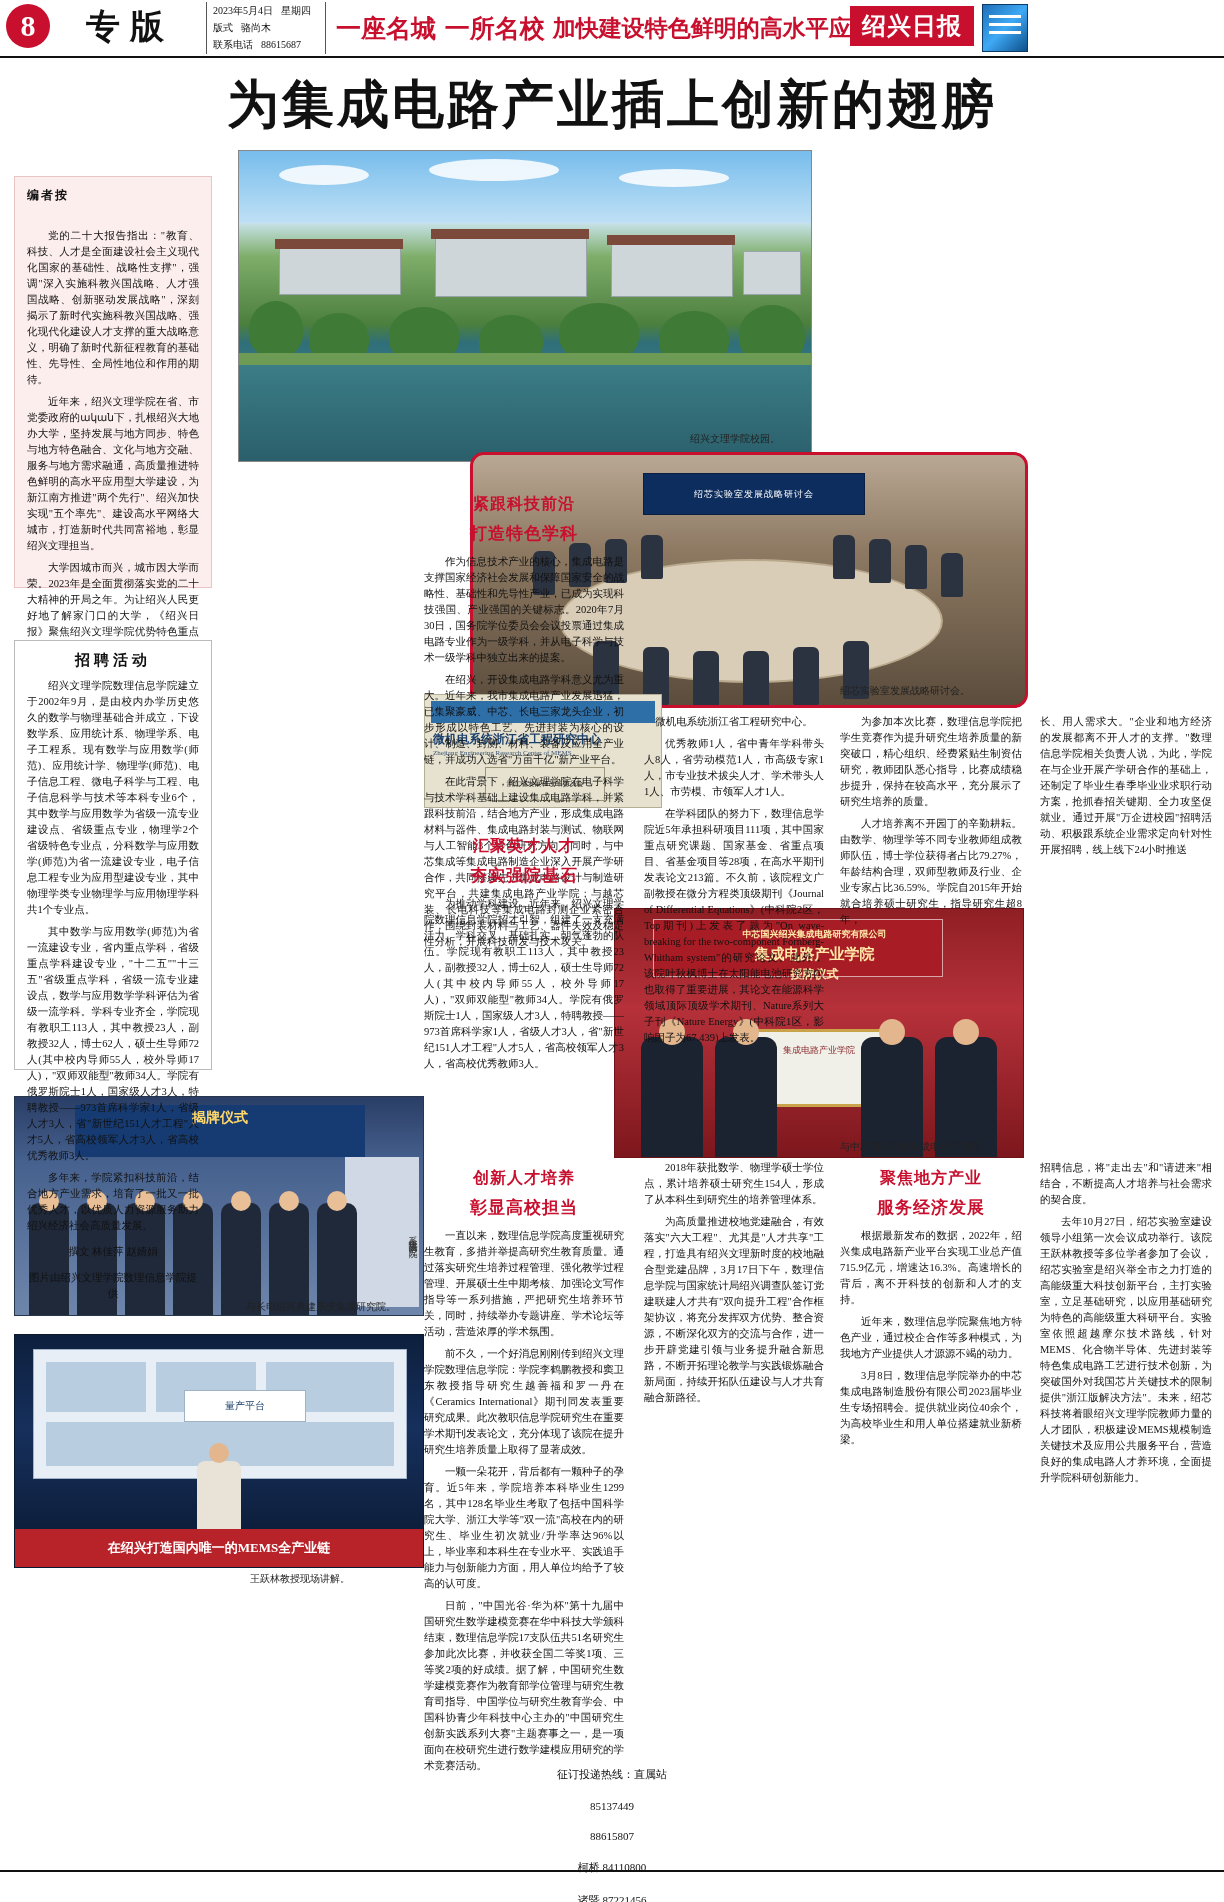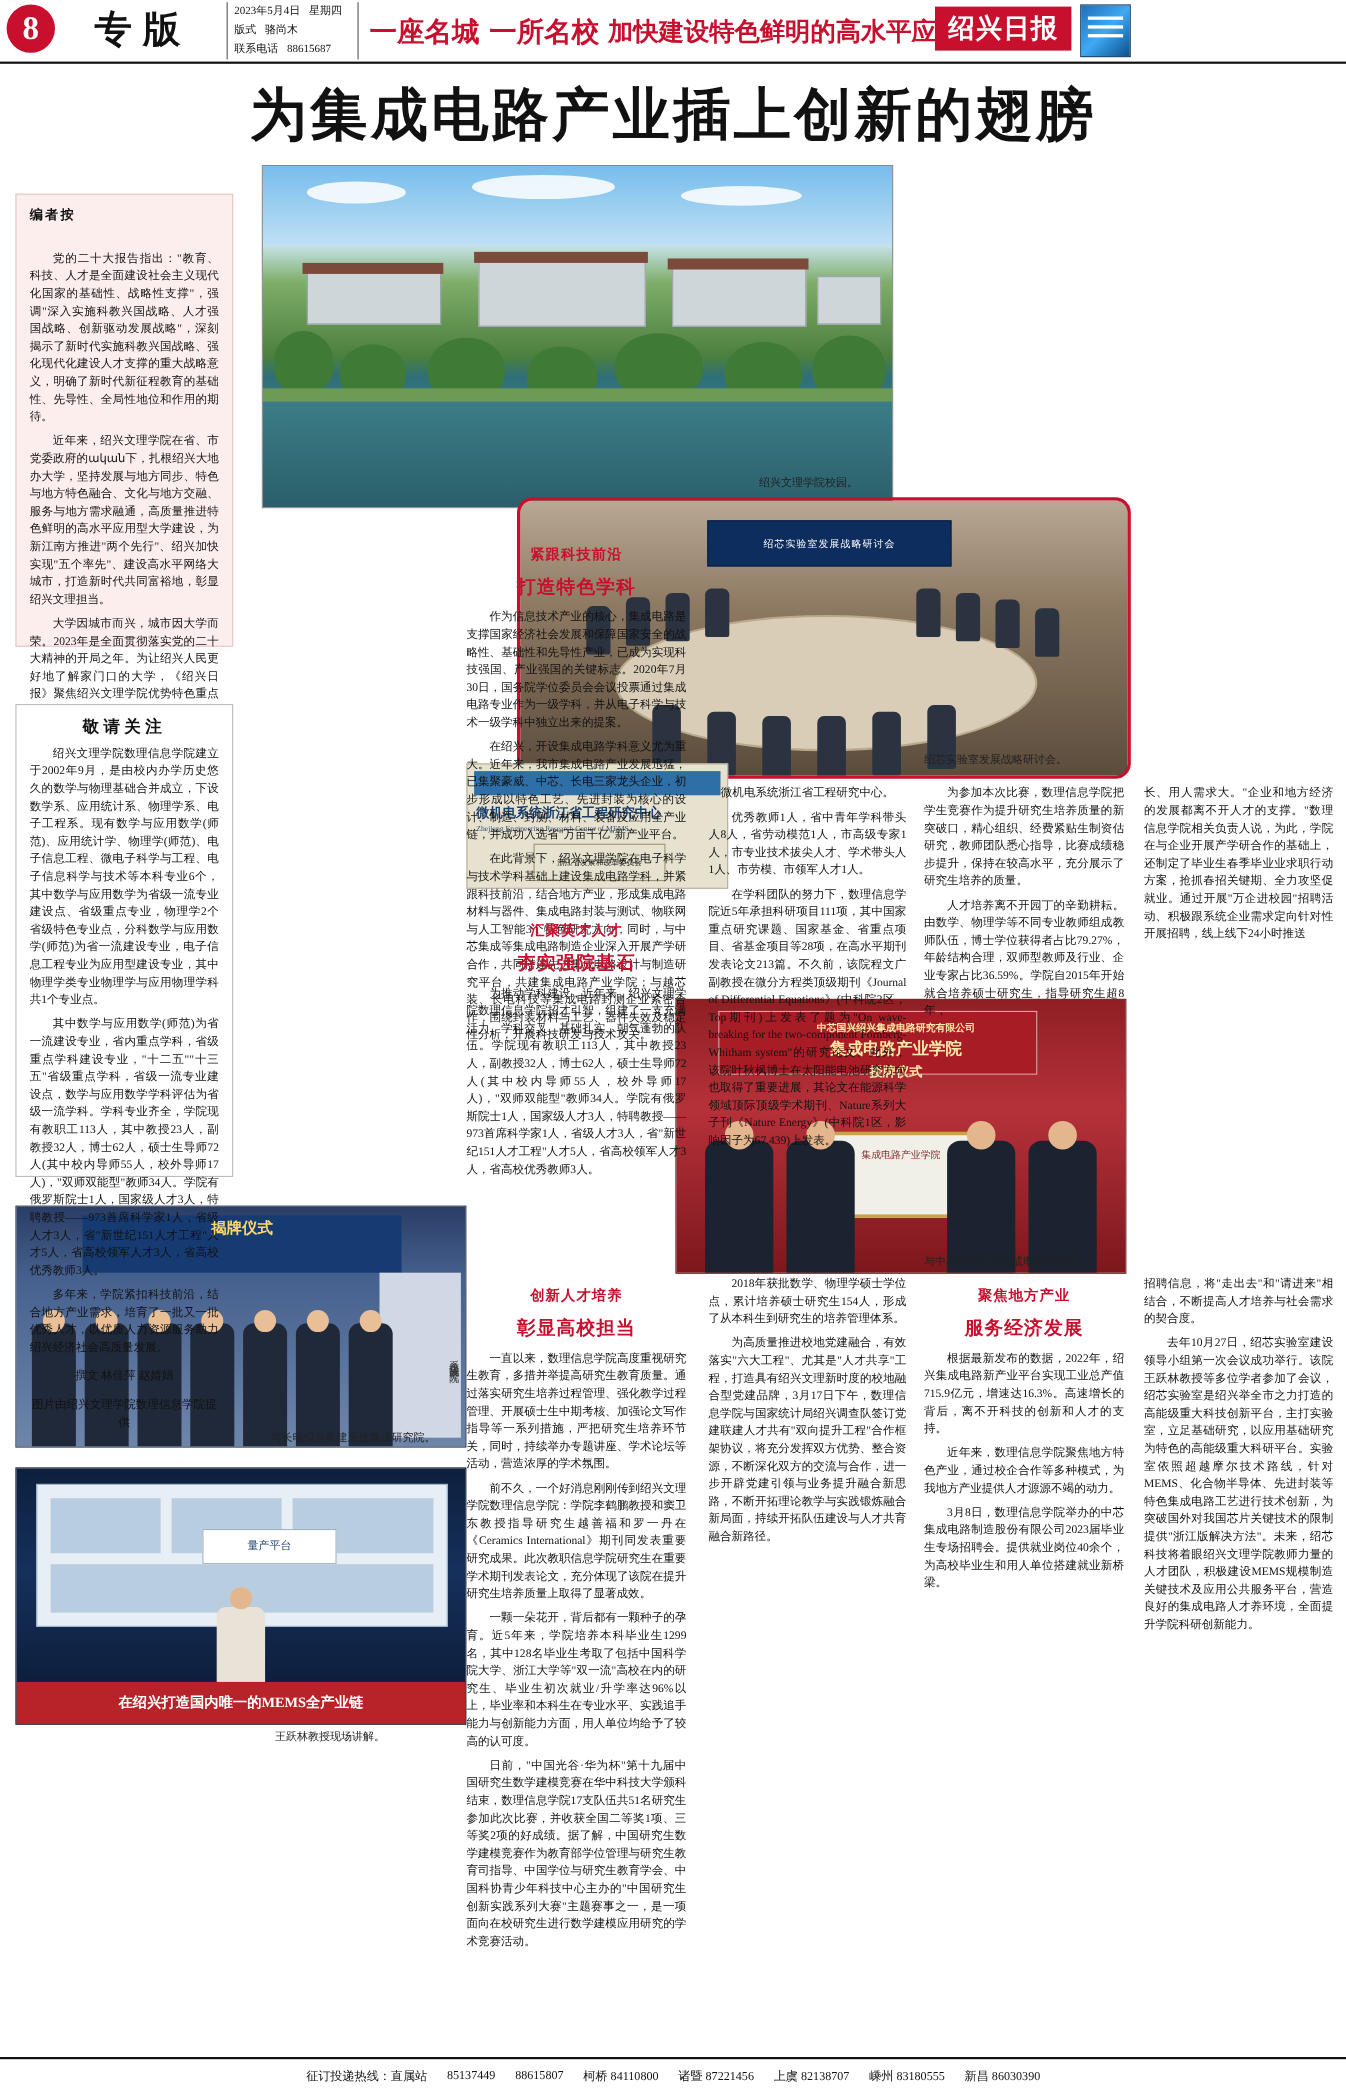--- a/index.html
+++ b/index.html
@@ -128,35 +128,35 @@
     position:absolute;left:14px;top:640px;width:198px;height:430px;
     border:1px solid #bbb;padding:10px 12px;box-sizing:border-box;background:#fff;
   }
   #college-card .cc-title{text-align:center;font-size:15px;font-weight:bold;letter-spacing:4px;margin-bottom:8px;}
   #college-card p{font-size:10.5px;line-height:16px;margin:0 0 6px 0;text-align:justify;text-indent:2em;}
   #college-card .byline{font-size:10.5px;line-height:16px;text-align:center;margin-top:10px;}
 
   
   .col{position:absolute;font-size:10.5px;line-height:16px;text-align:justify;}
   .col p{margin:0 0 6px 0;text-indent:2em;}
-  .sub{font-size:13px;font-weight:bold;color:#c8102e;line-height:24px;text-indent:0 !important;margin:6px 0 6px 0;text-align:center;letter-spacing:1px;}
+  .sub{font-size:16px;font-weight:bold;color:#c8102e;line-height:24px;text-indent:0 !important;margin:6px 0 6px 0;text-align:center;letter-spacing:1px;}
   .sub2{font-size:17px;font-weight:bold;color:#c8102e;line-height:24px;text-indent:0 !important;margin:0 0 8px 0;text-align:center;letter-spacing:1px;}
 
   #col-a{left:424px;top:486px;width:200px;}
   #col-b{left:424px;top:828px;width:200px;}
   #col-c{left:424px;top:1160px;width:200px;}
   #col-d{left:644px;top:714px;width:180px;}
   #col-e{left:644px;top:1160px;width:180px;}
   #col-f{left:840px;top:714px;width:182px;}
   #col-g{left:840px;top:1160px;width:182px;}
   #col-h{left:1040px;top:714px;width:172px;}
   #col-i{left:1040px;top:1160px;width:172px;}
 
   
-  .footer{position:absolute;left:0;bottom:0;width:1224px;height:30px;border-top:2px solid #111;display:flex;align-items:center;justify-content:center;gap:18px;font-size:11px;}
+  .footer{position:absolute;left:0;bottom:0;width:1224px;height:30px;border-top:2px solid #111;display:flex;align-items:center;justify-content:center;gap:18px;font-size:11px;flex-direction:column;}
 
   .capline{position:absolute;font-size:10px;color:#222;}
 </style>
 </head>
 <body>
 
 <div class="page">
 
   <div class="masthead">
     <div class="mh-pagenum">8</div>
@@ -292,21 +292,21 @@
   <div class="capline" style="left:250px;top:1572px;">王跃林教授现场讲解。</div>
 
   <div id="editor-note">
     <div class="en-title">编者按</div>
     <p>党的二十大报告指出："教育、科技、人才是全面建设社会主义现代化国家的基础性、战略性支撑"，强调"深入实施科教兴国战略、人才强国战略、创新驱动发展战略"，深刻揭示了新时代实施科教兴国战略、强化现代化建设人才支撑的重大战略意义，明确了新时代新征程教育的基础性、先导性、全局性地位和作用的期待。</p>
     <p>近年来，绍兴文理学院在省、市党委政府的ական下，扎根绍兴大地办大学，坚持发展与地方同步、特色与地方特色融合、文化与地方交融、服务与地方需求融通，高质量推进特色鲜明的高水平应用型大学建设，为新江南方推进"两个先行"、绍兴加快实现"五个率先"、建设高水平网络大城市，打造新时代共同富裕地，彰显绍兴文理担当。</p>
     <p>大学因城市而兴，城市因大学而荣。2023年是全面贯彻落实党的二十大精神的开局之年。为让绍兴人民更好地了解家门口的大学，《绍兴日报》聚焦绍兴文理学院优势特色重点学科，推出"一座名城 一所名校 加快建设特色鲜明的高水平应用型大学"系列特别报道，敬请关注。</p>
   </div>
 
   <div id="college-card">
-    <div class="cc-title">敬请关注</div>
+    <div class="cc-title">招聘活动</div>
     <p>绍兴文理学院数理信息学院建立于2002年9月，是由校内办学历史悠久的数学与物理基础合并成立，下设数学系、应用统计系、物理学系、电子工程系。现有数学与应用数学(师范)、应用统计学、物理学(师范)、电子信息工程、微电子科学与工程、电子信息科学与技术等本科专业6个，其中数学与应用数学为省级一流专业建设点、省级重点专业，物理学2个省级特色专业点，分科数学与应用数学(师范)为省一流建设专业，电子信息工程专业为应用型建设专业，其中物理学类专业物理学与应用物理学科共1个专业点。</p>
     <p>其中数学与应用数学(师范)为省一流建设专业，省内重点学科，省级重点学科建设专业，"十二五""十三五"省级重点学科，省级一流专业建设点，数学与应用数学学科评估为省级一流学科。学科专业齐全，学院现有教职工113人，其中教授23人，副教授32人，博士62人，硕士生导师72人(其中校内导师55人，校外导师17人)，"双师双能型"教师34人。学院有俄罗斯院士1人，国家级人才3人，特聘教授——973首席科学家1人，省级人才3人，省"新世纪151人才工程"人才5人，省高校领军人才3人，省高校优秀教师3人。</p>
     <p>多年来，学院紧扣科技前沿，结合地方产业需求，培育了一批又一批优秀人才，以优质人力资源服务助力绍兴经济社会高质量发展。</p>
     <div class="byline">撰文 林佳萍 赵婧娟</div>
     <div class="byline">图片由绍兴文理学院数理信息学院提供</div>
   </div>
 
   <div class="col" id="col-a">
     <div class="sub">紧跟科技前沿</div>
     <div class="sub2">打造特色学科</div>

